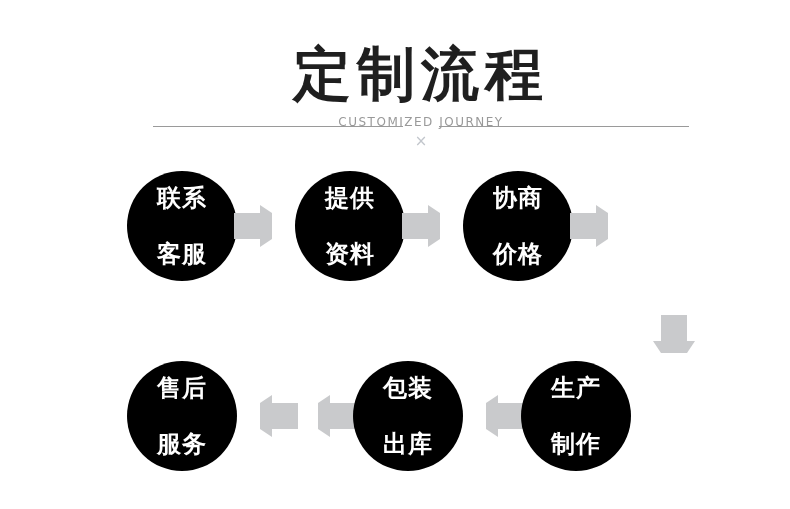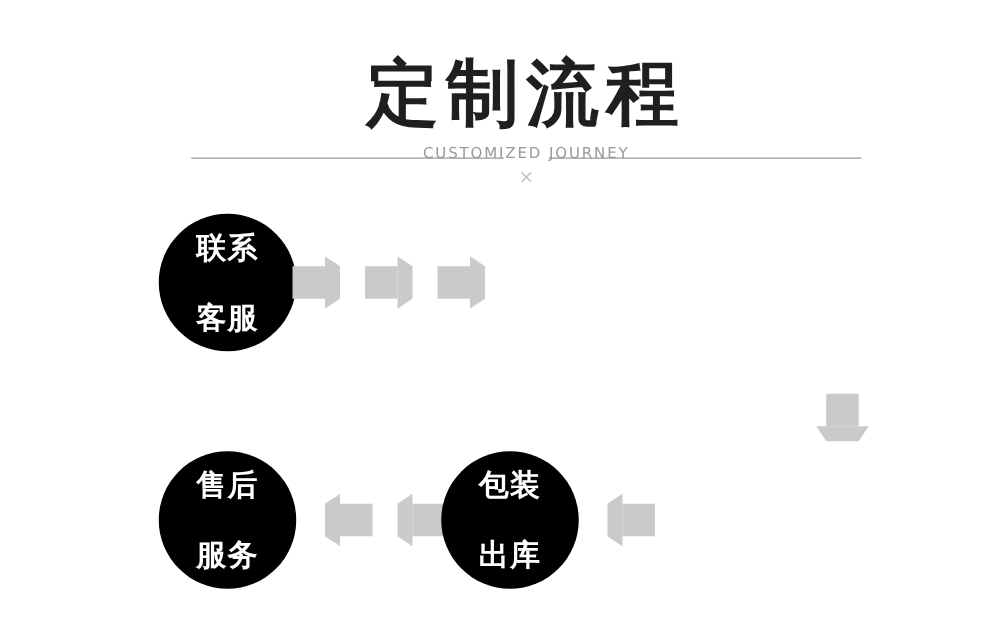--- a/index.html
+++ b/index.html
@@ -140,25 +140,33 @@
     <div class="circle">
       <span>联系</span>
       <span>客服</span>
     </div>
     <div class="arrow-slot">
       <div class="h-arrow">
         <div class="stem"></div>
           <div class="head-right"></div>
       </div>
     </div>
+    <div class="circle">
+      <span>提供</span>
+      <span>资料</span>
+    </div>
     <div class="arrow-slot">
       <div class="h-arrow">
         <div class="stem"></div>
           <div class="head-right"></div>
       </div>
+    </div>
+    <div class="circle">
+      <span>协商</span>
+      <span>价格</span>
     </div>
     <div class="arrow-slot">
       <div class="h-arrow">
         <div class="stem"></div>
           <div class="head-right"></div>
       </div>
     </div>
   </div>
 
   <div class="v-arrow">
@@ -186,15 +194,19 @@
     <div class="circle">
       <span>包装</span>
       <span>出库</span>
     </div>
     <div class="arrow-slot">
       <div class="h-arrow">
         <div class="head-left"></div>
           <div class="stem"></div>
       </div>
     </div>
+    <div class="circle">
+      <span>生产</span>
+      <span>制作</span>
+    </div>
   </div>
 
 </div>
 
 </body></html>

